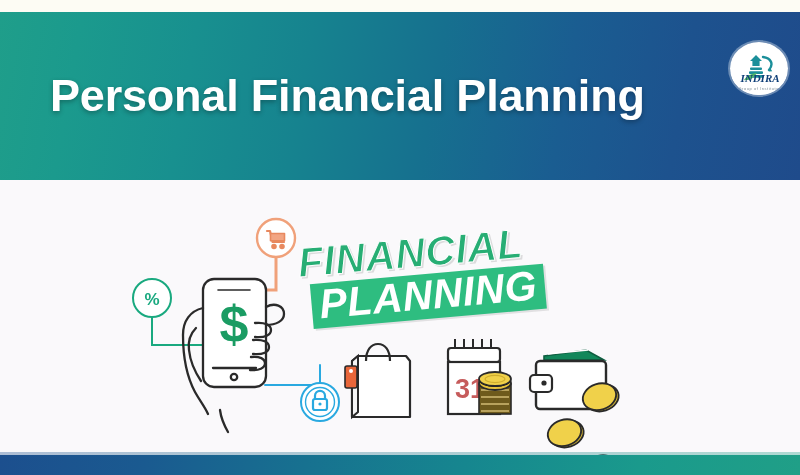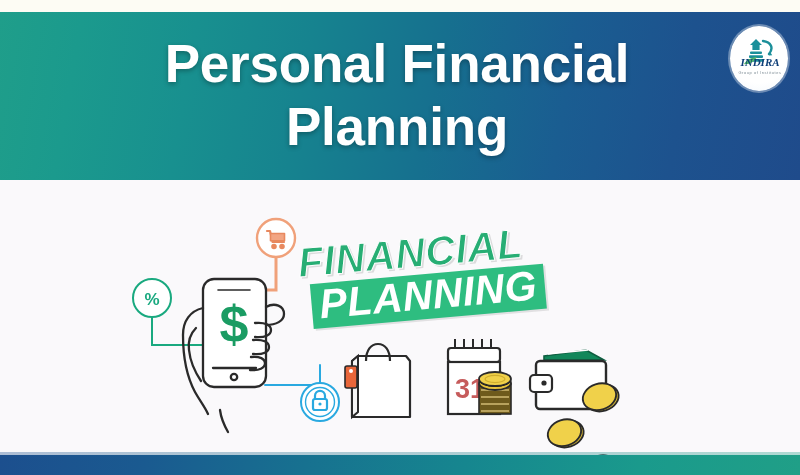--- a/index.html
+++ b/index.html
@@ -44,38 +44,37 @@
         #1a5d91 70%,
         #1d528e 84%,
         #1f4b8b 100%);
     display: flex;
     align-items: center;
     justify-content: center;
   }
 
   .header-title {
     width: 700px;
-    text-align: center;
     color: #ffffff;
-    font-size: 53px;
+    font-size: 45px;
     font-weight: bold;
     line-height: 1.18;
     letter-spacing: -0.2px;
     text-shadow: 0 2px 5px rgba(0,0,0,0.30);
     padding-right: 6px;
     box-sizing: border-box;
   }
   .header-title .line2 { display: block; }
 
   
   .logo {
     position: absolute;
     right: 12px;
-    top: 14px;
-    width: 58px; height: 65px;
+    top: 30px;
+    width: 58px; height: 53px;
     border-radius: 50%;
     background: radial-gradient(circle at 50% 45%, #ffffff 60%, #f1f6fb 100%);
     box-shadow: 0 0 0 2px rgba(255,255,255,0.35);
     overflow: hidden;
   }
   .logo svg { display: block; }
 
   
   .illustration {
     position: absolute;

